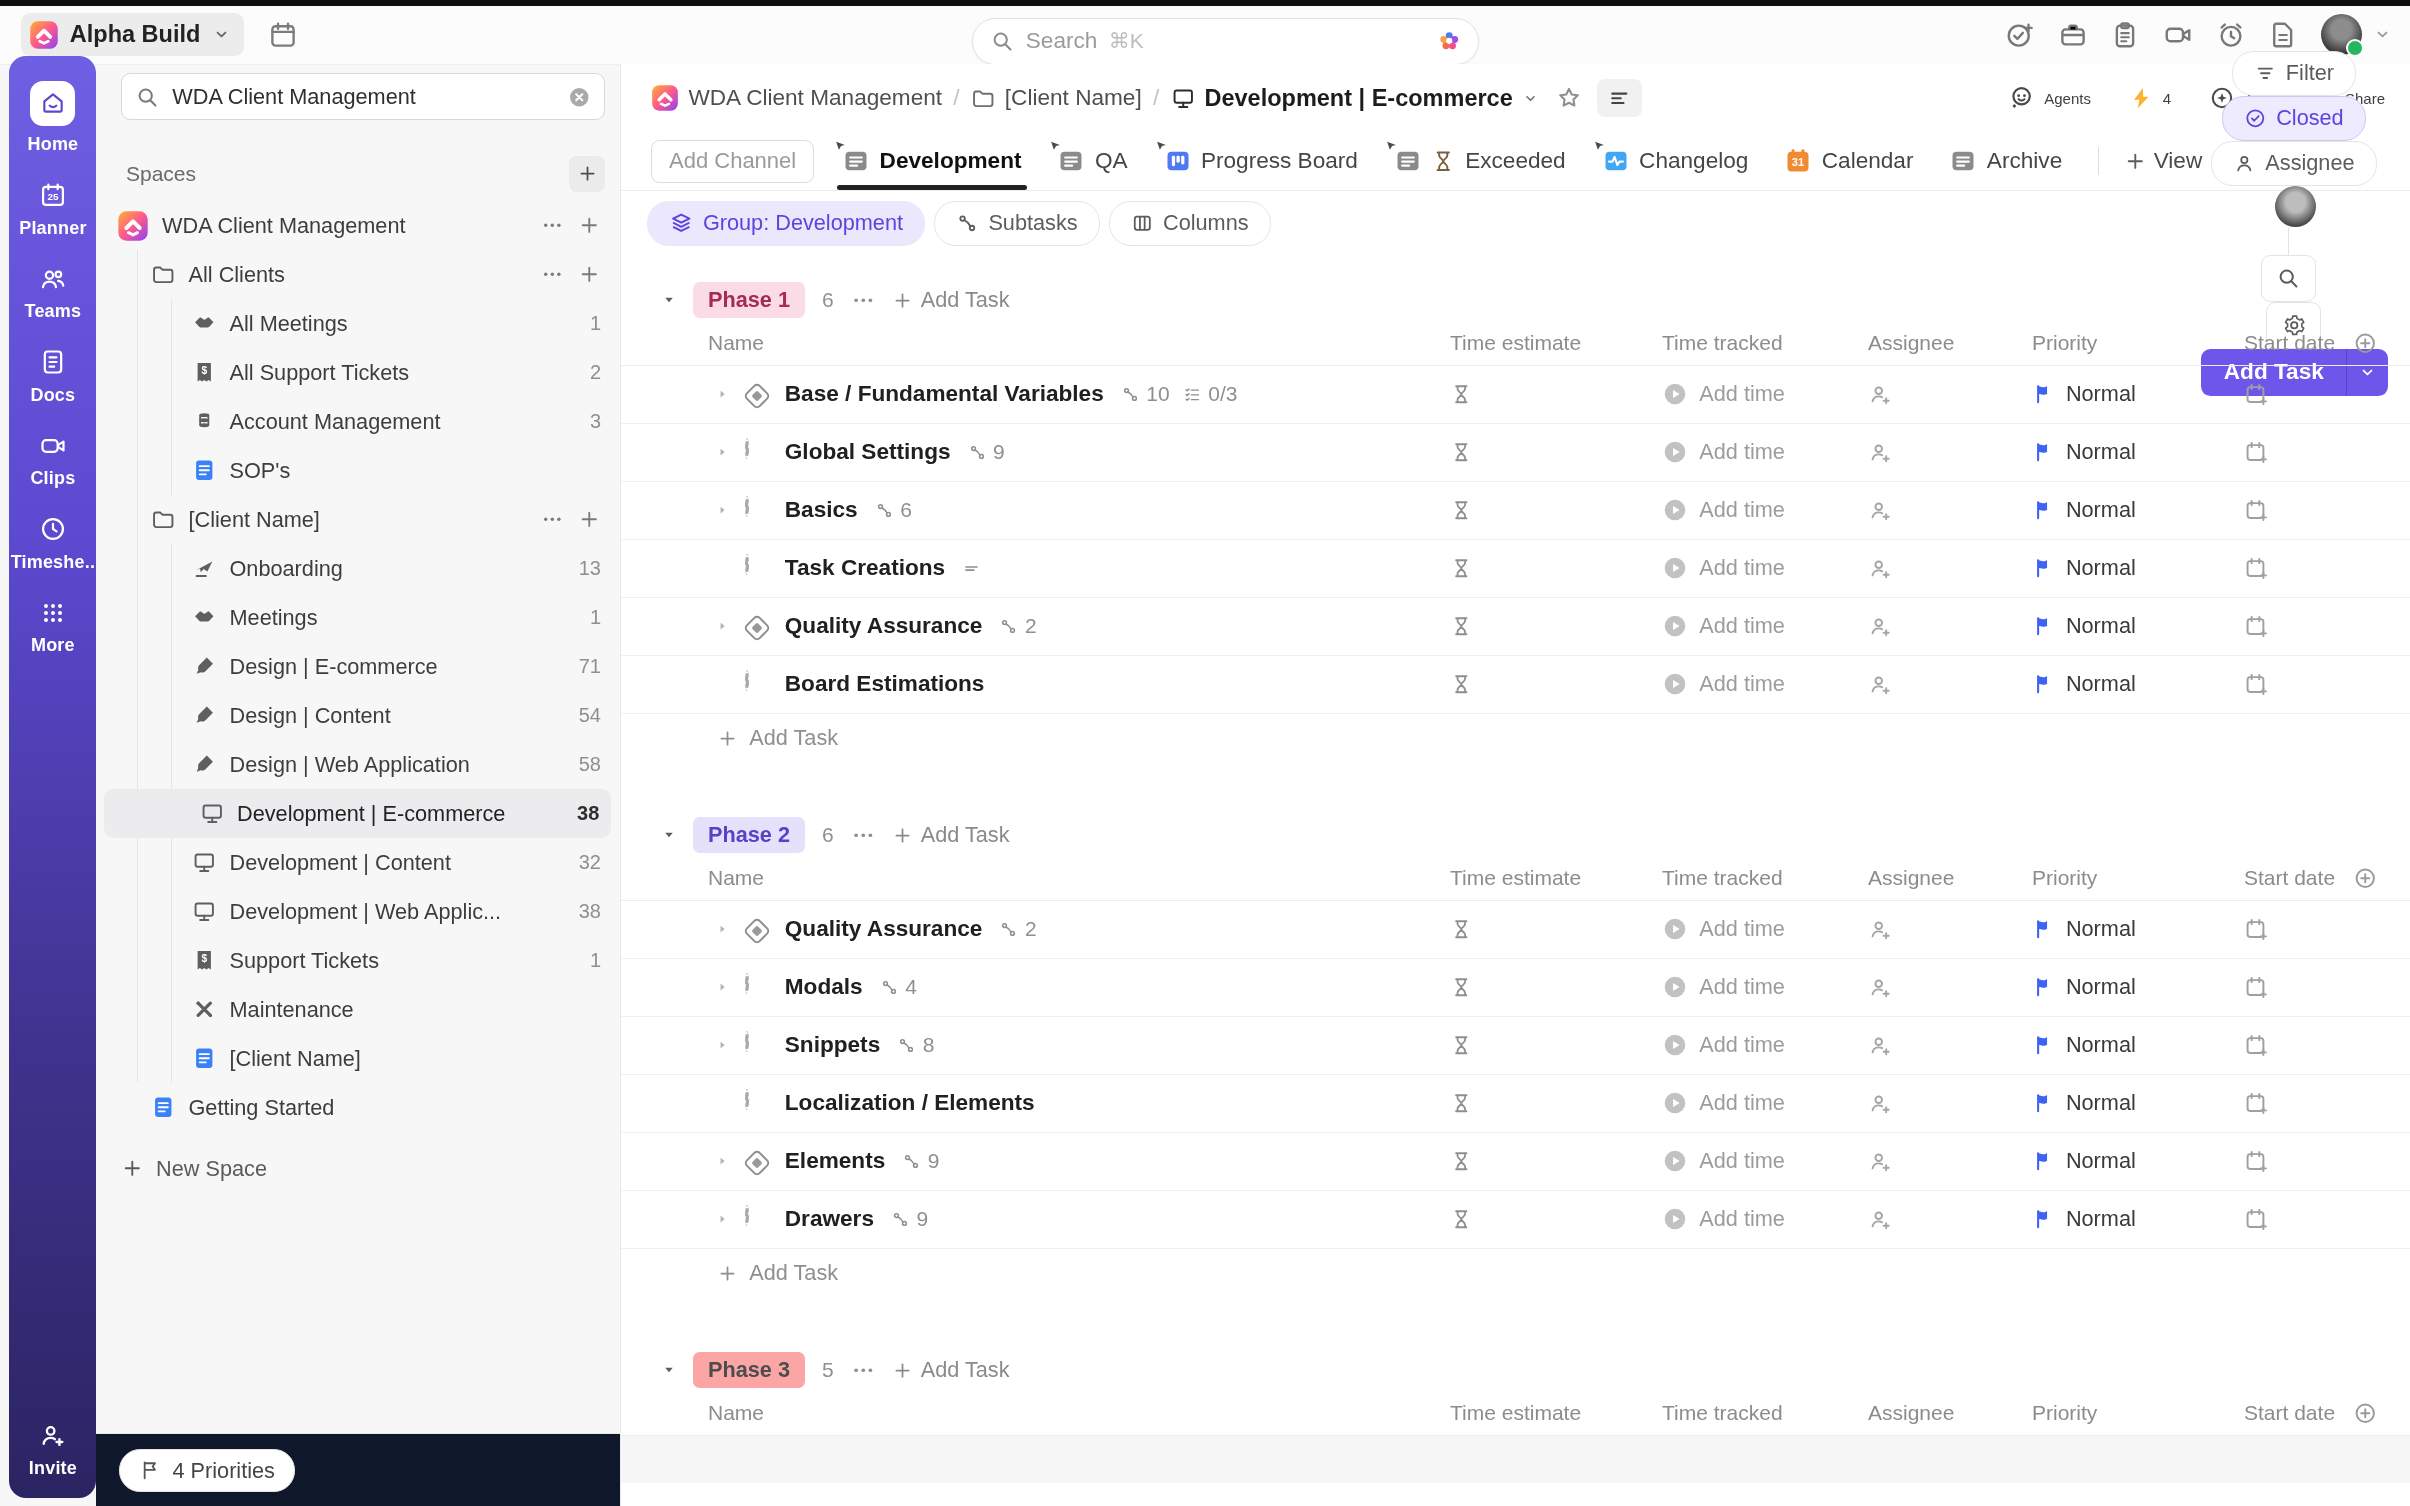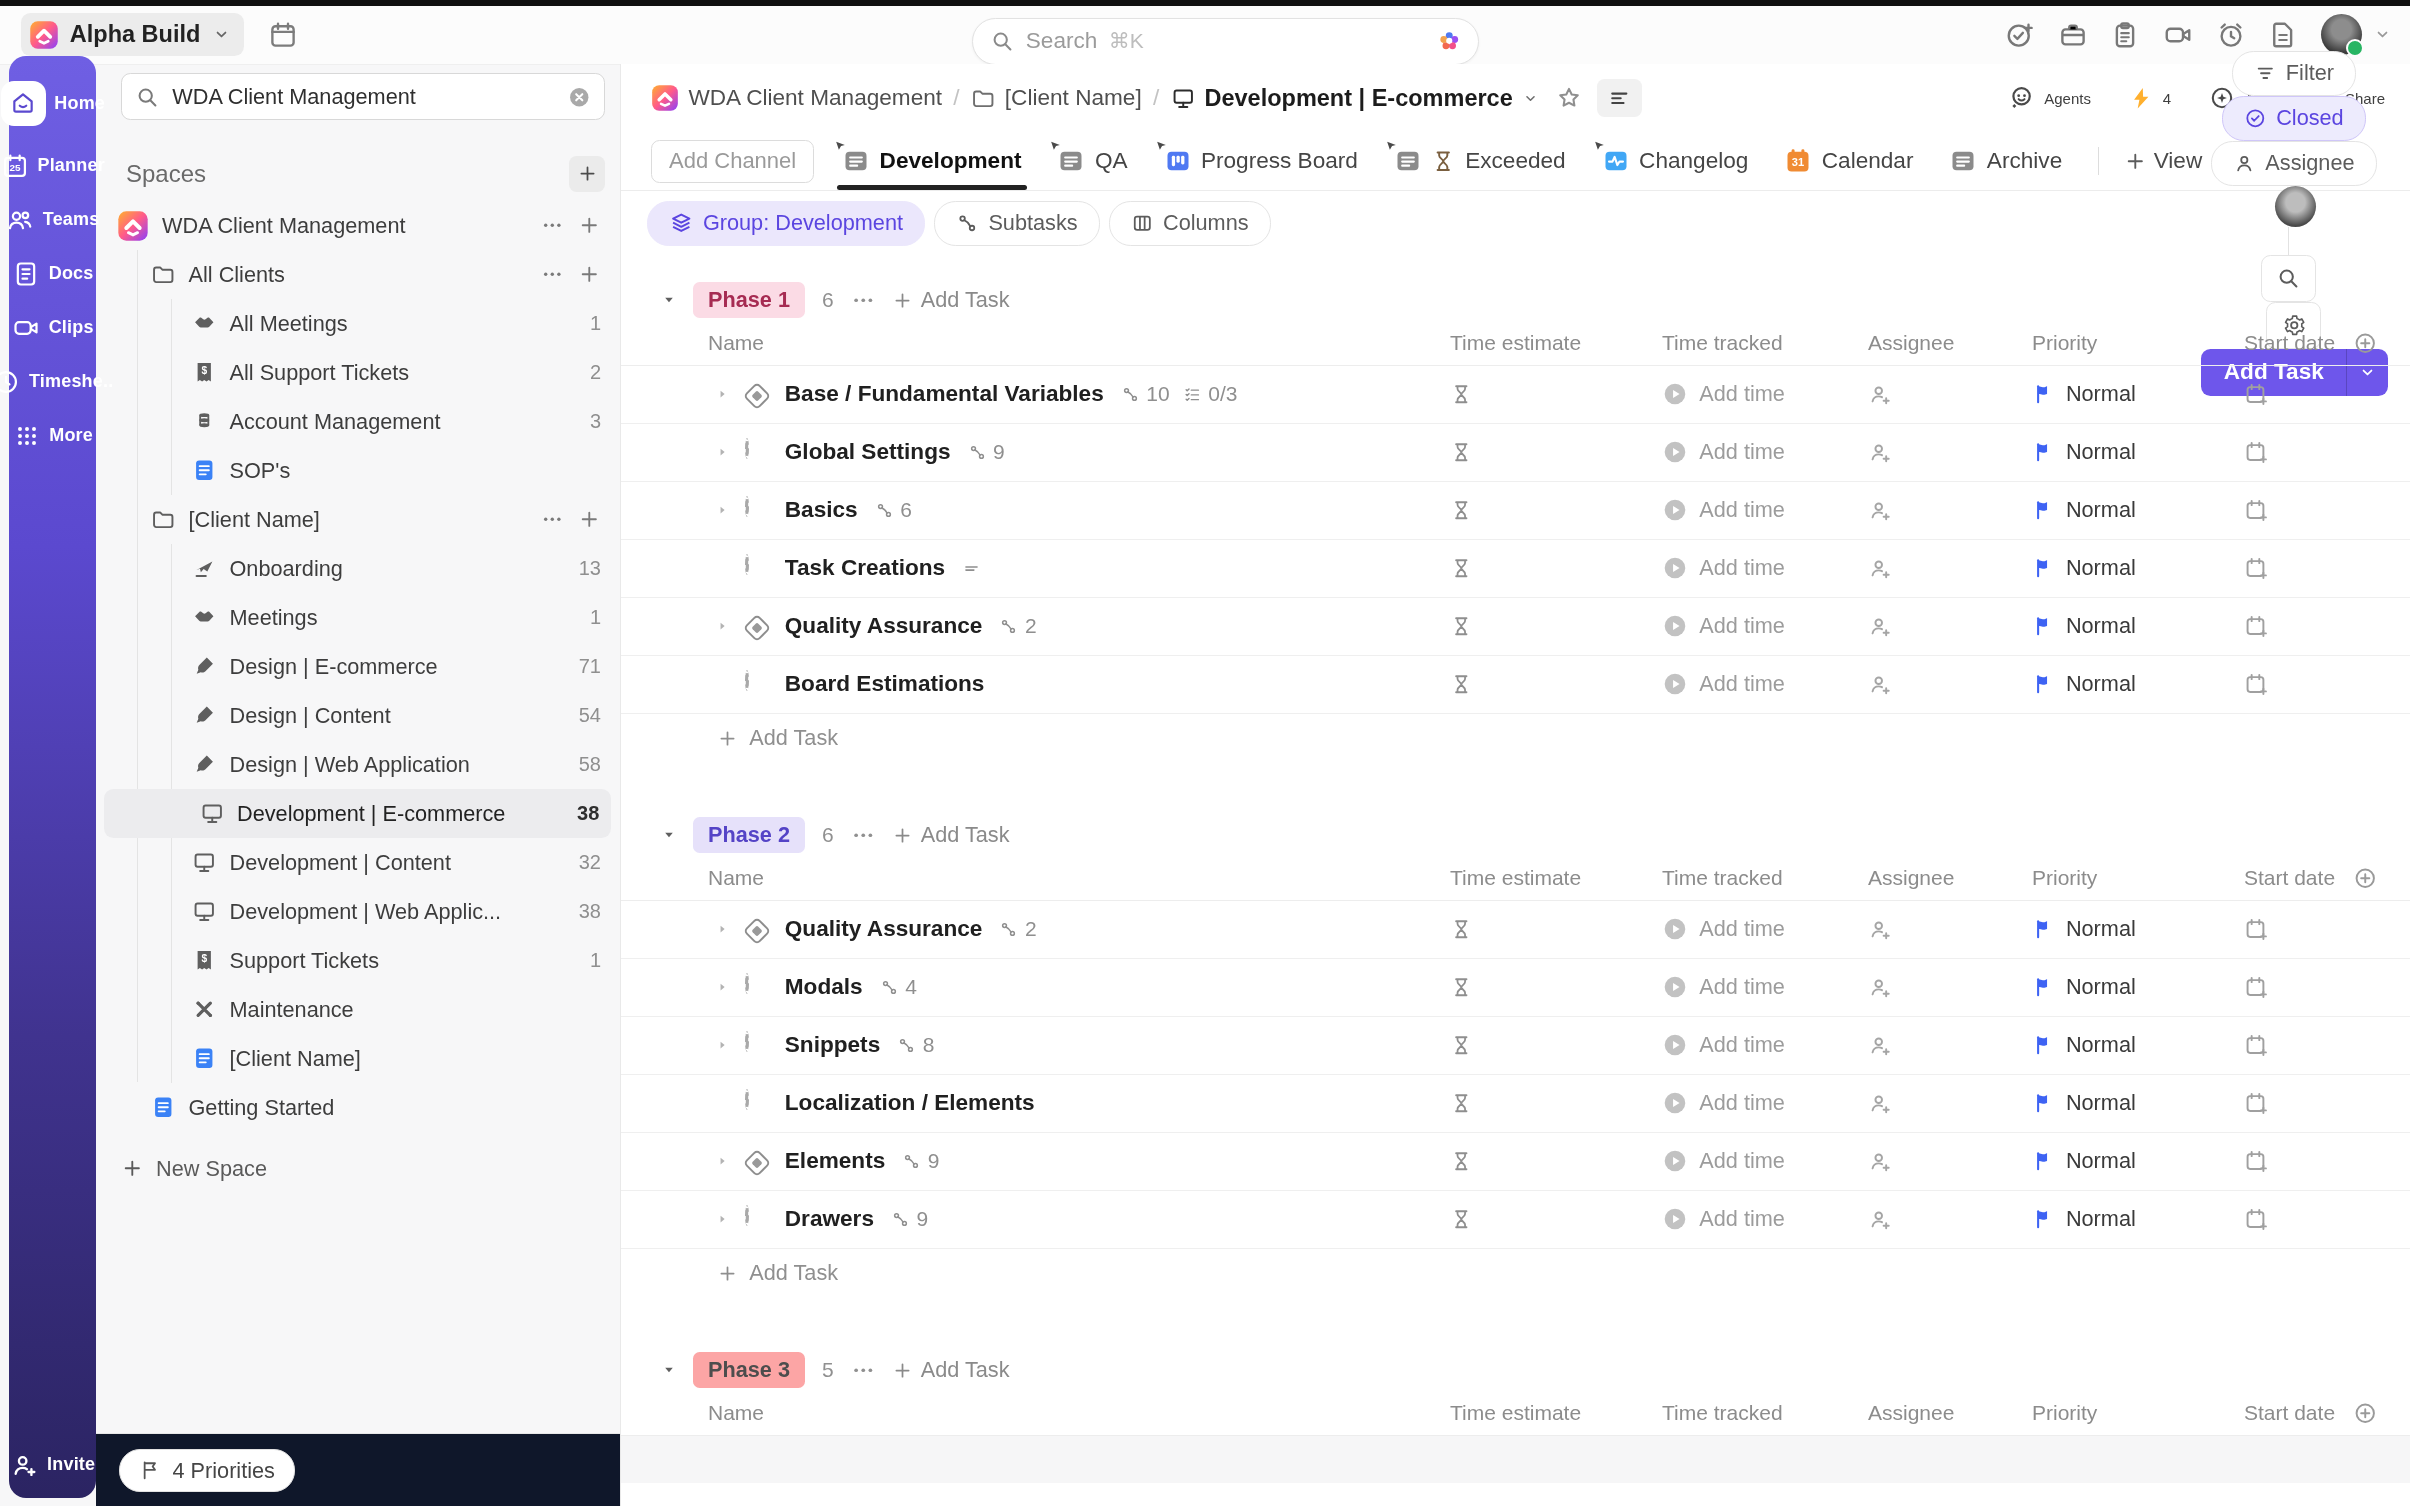--- a/index.html
+++ b/index.html
@@ -25,36 +25,36 @@
   .tb-search .sc{font-size:21px;color:#bdbdbd;}
   .tb-right{margin-left:auto;display:flex;align-items:center;gap:22.6px;padding-right:19px;color:#787878;}
   .avatar{width:41px;height:41px;border-radius:50%;position:relative;flex:none;
     background:radial-gradient(circle at 50% 38%,#8d8d8d 0 30%,#3c3c3c 70%);}
   .avatar .dot{position:absolute;right:-1.9px;bottom:-1.9px;width:14px;height:14px;border-radius:50%;
     background:#27b563;border:2.8px solid #fcfcfc;}
   
   .rail{position:absolute;left:9.4px;top:56px;bottom:9.4px;width:87px;border-radius:17px;
     background:linear-gradient(180deg,#6f5fe3 0%,#5b49cf 34%,#40338f 68%,#2b2462 100%);
     display:flex;flex-direction:column;align-items:center;padding-top:24.5px;box-sizing:border-box;}
-  .ritem{display:flex;flex-direction:row;align-items:center;gap:8.5px;margin-bottom:26px;
+  .ritem{display:flex;flex-direction:column;align-items:center;gap:8.5px;margin-bottom:26px;
     color:#fff;cursor:pointer;}
   .ritem .rlabel{font-size:18px;font-weight:700;letter-spacing:0.2px;}
   .home-box{width:45px;height:45px;background:#fff;border-radius:13px;display:flex;
     align-items:center;justify-content:center;color:#5b49cf;}
   .rail .spacer{flex:1;}
   
   .sidebar{position:absolute;left:96px;top:64px;bottom:0;width:524px;box-sizing:border-box;}
   .sb-search{position:absolute;left:24.5px;right:15px;top:9.4px;height:47px;background:#fff;
     border:1.4px solid #d8d8d8;border-radius:9.4px;display:flex;align-items:center;
     padding:0 13px;gap:11.3px;box-sizing:border-box;}
   .sb-search input{border:none;outline:none;flex:1;font-size:21.7px;color:#2f2f2f;
     font-family:"Liberation Sans",sans-serif;background:transparent;}
   .sb-spaces{position:absolute;left:30px;right:15px;top:87px;height:45px;display:flex;
     align-items:center;}
-  .sb-spaces .slabel{font-size:24px;color:#6a6a6a;}
+  .sb-spaces .slabel{font-size:21px;color:#6a6a6a;}
   .sb-plusbtn{margin-left:auto;width:36px;height:36px;border-radius:7.5px;background:#ebebeb;
     display:flex;align-items:center;justify-content:center;color:#4c4c4c;cursor:pointer;}
   .tree{position:absolute;left:0;right:0;top:137px;}
   .guide{position:absolute;width:1.4px;background:#e4e4e4;}
   .g1{left:41px;top:49px;height:832px;}
   .g2{left:75px;top:98px;height:196px;}
   .g3{left:75px;top:343px;height:539px;}
   .trow-sb{height:49px;display:flex;align-items:center;gap:13px;padding-right:19px;
     font-size:21.7px;color:#3d3d3d;cursor:pointer;position:relative;}
   .d0{padding-left:21px;}

